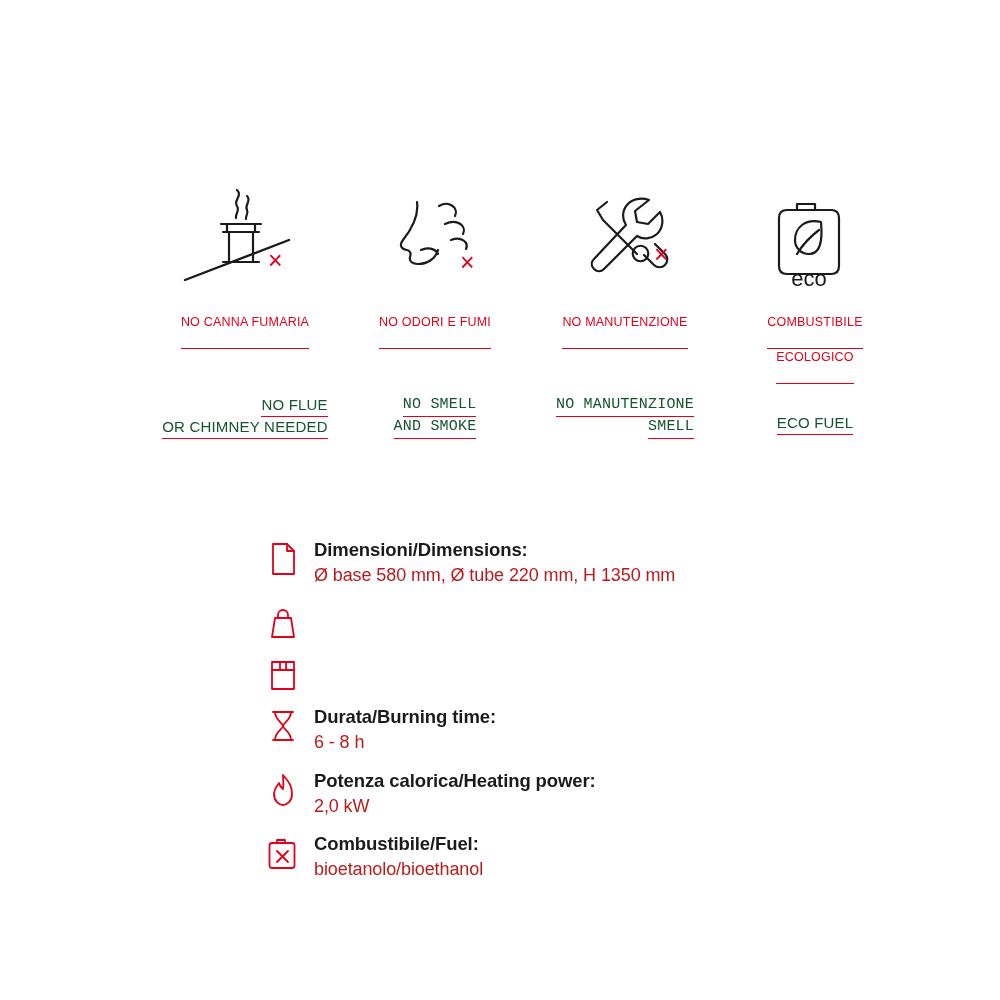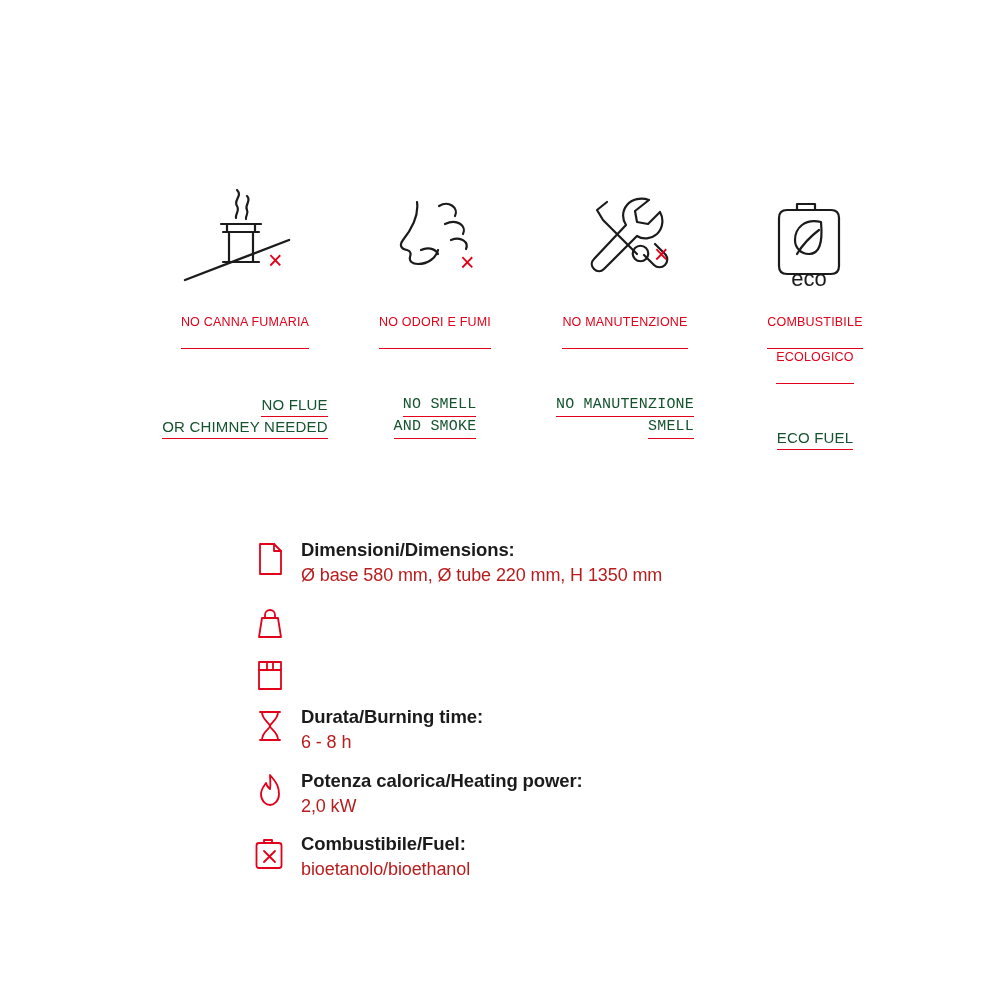--- a/index.html
+++ b/index.html
@@ -71,27 +71,27 @@
     text-align: right;
     line-height: 1.35;
   }
   .label-en span {
     border-bottom: 1px solid #e2001a;
     display: inline-block;
     padding-bottom: 1px;
   }
   .feature.f2 .label-en,
   .feature.f3 .label-en { margin-top: 46px; font-family: Liberation Mono, monospace; }
-  .feature.f4 .label-en { margin-top: 44px; }
+  .feature.f4 .label-en { margin-top: 29px; }
 
   
   .specs {
     position: absolute;
     top: 538px;
-    left: 255px;
+    left: 268px;
     width: 600px;
   }
   .spec-row {
     display: flex;
     align-items: flex-start;
     margin-bottom: 14px;
   }
   .spec-icon {
     width: 46px;
     min-width: 46px;

